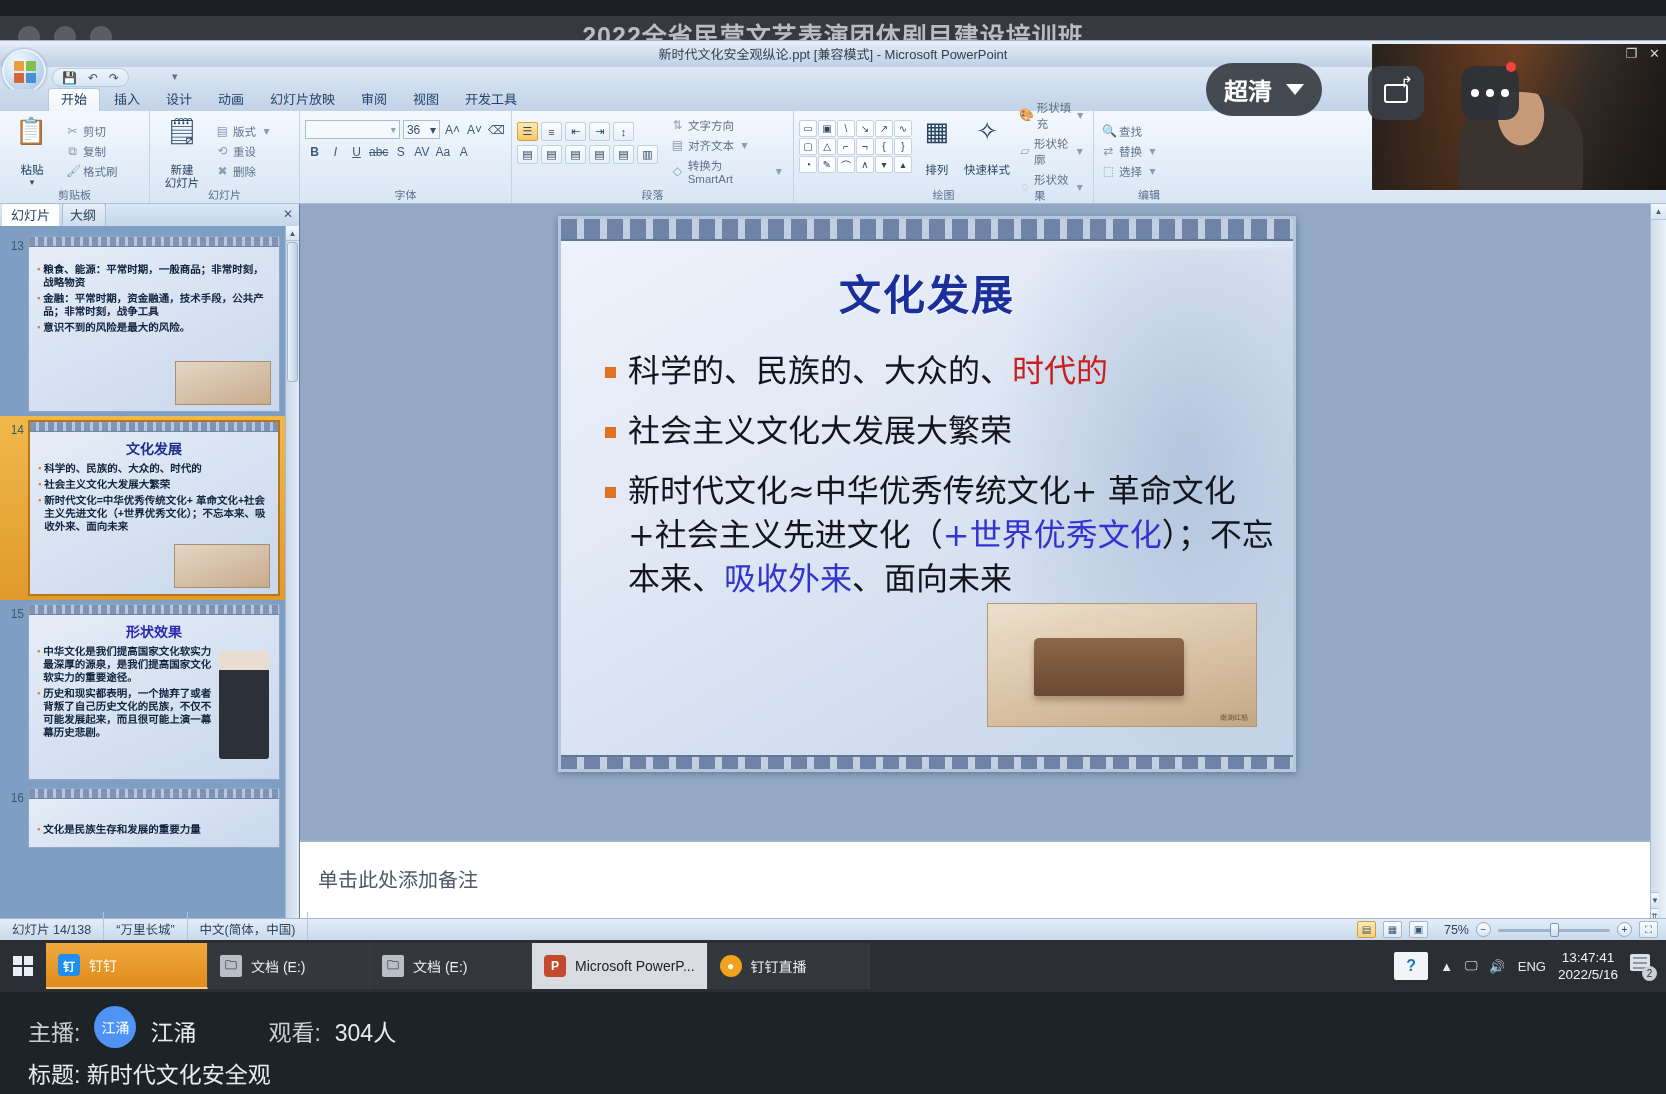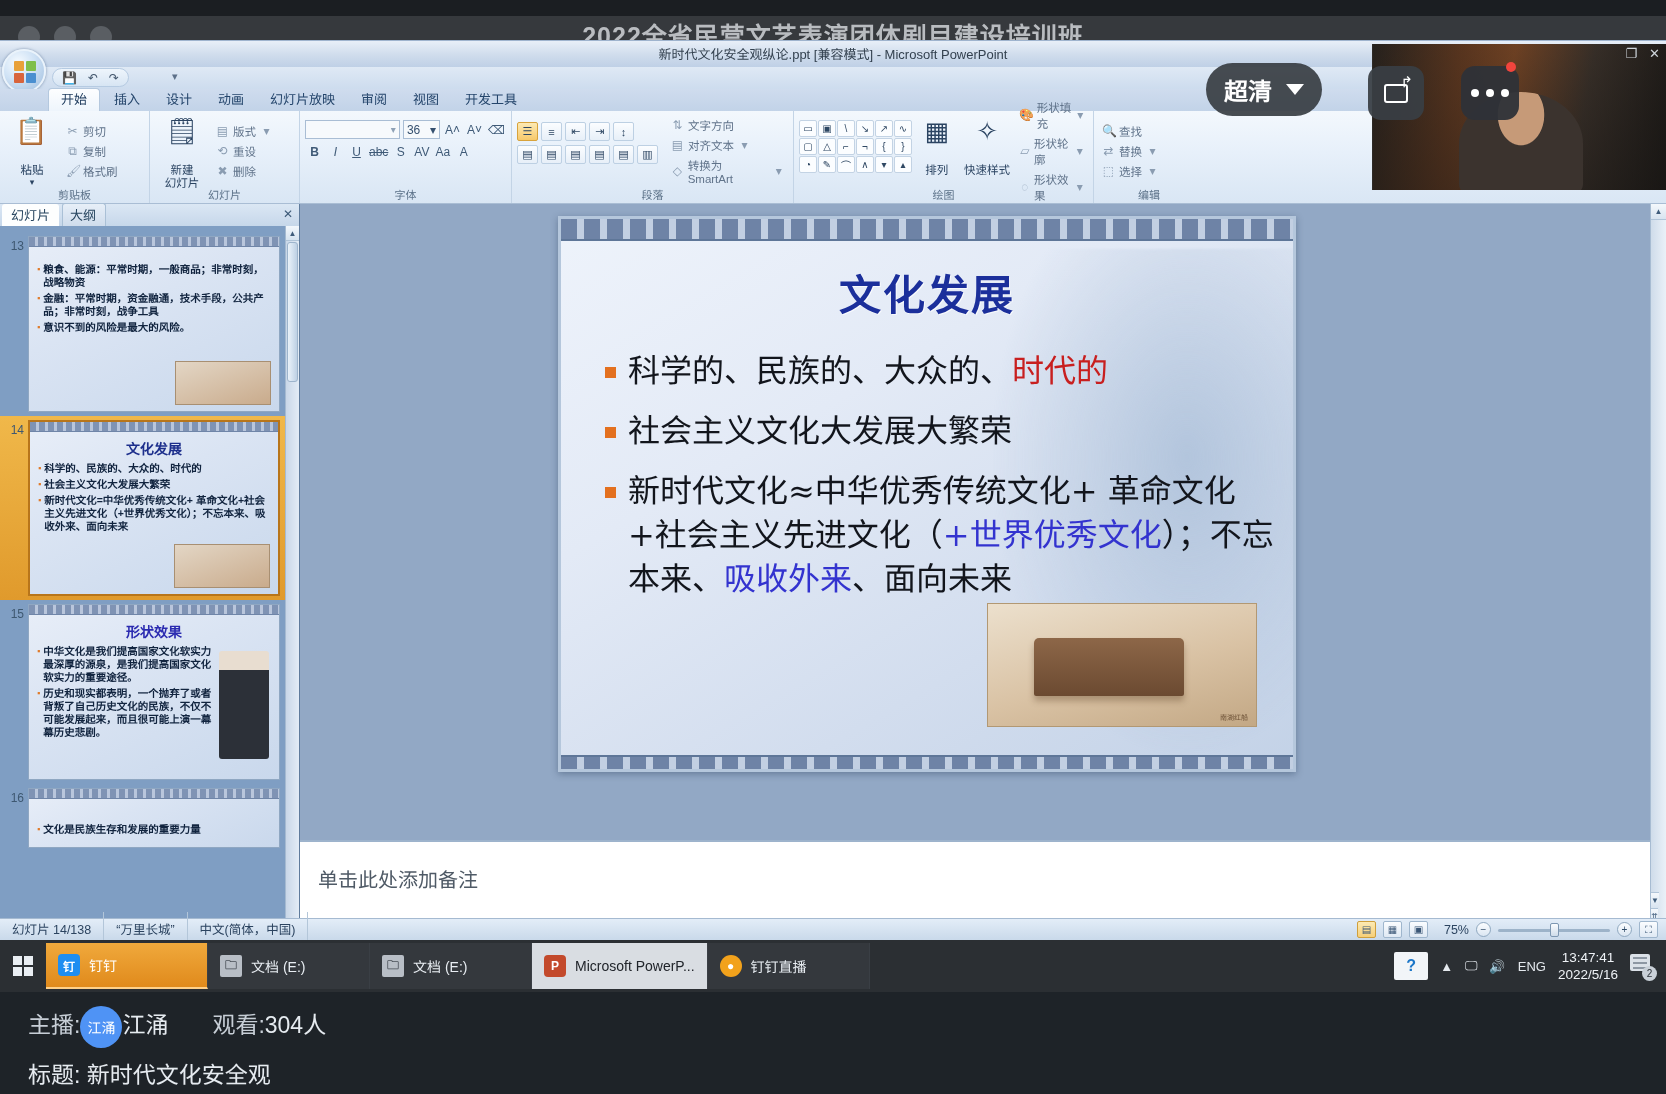--- a/index.html
+++ b/index.html
@@ -316,21 +316,21 @@
   .tray-badge .sheet { position:absolute; left:0; top:0; width:20px; height:17px; background:#dbe1e8; border-radius:2px; }
   .tray-badge .sheet i { display:block; height:2px; margin:3px 3px 0; background:#8d97a3; }
   .tray-badge .cnt { position:absolute; right:-1px; bottom:-3px; width:15px; height:15px; border-radius:50%;
                      background:#c9d0d8; color:#2b3138; font-size:10px; display:flex; align-items:center; justify-content:center; }
 
   
   .live-info {
     position:absolute; left:0; top:992px; width:1666px; height:102px;
     background:#1e2328; color:#e6ebf0; padding: 14px 28px 0;
   }
-  .li-row { display:flex; align-items:flex-start; gap:0; font-size: 23px; margin-bottom: 8px; }
+  .li-row { display:flex; align-items:flex-end; gap:14px; font-size: 23px; margin-bottom: 8px; }
   .li-label { color:#c7ced6; }
   .avatar {
     width:42px; height:42px; border-radius:50%; background:#4f93f5; color:#fff;
     display:flex; align-items:center; justify-content:center; font-size:14px;
   }
   .li-spacer { width: 44px; }
   .li-row2 { font-size: 23px; color:#e6ebf0; }
 
   
   .video-overlay {

